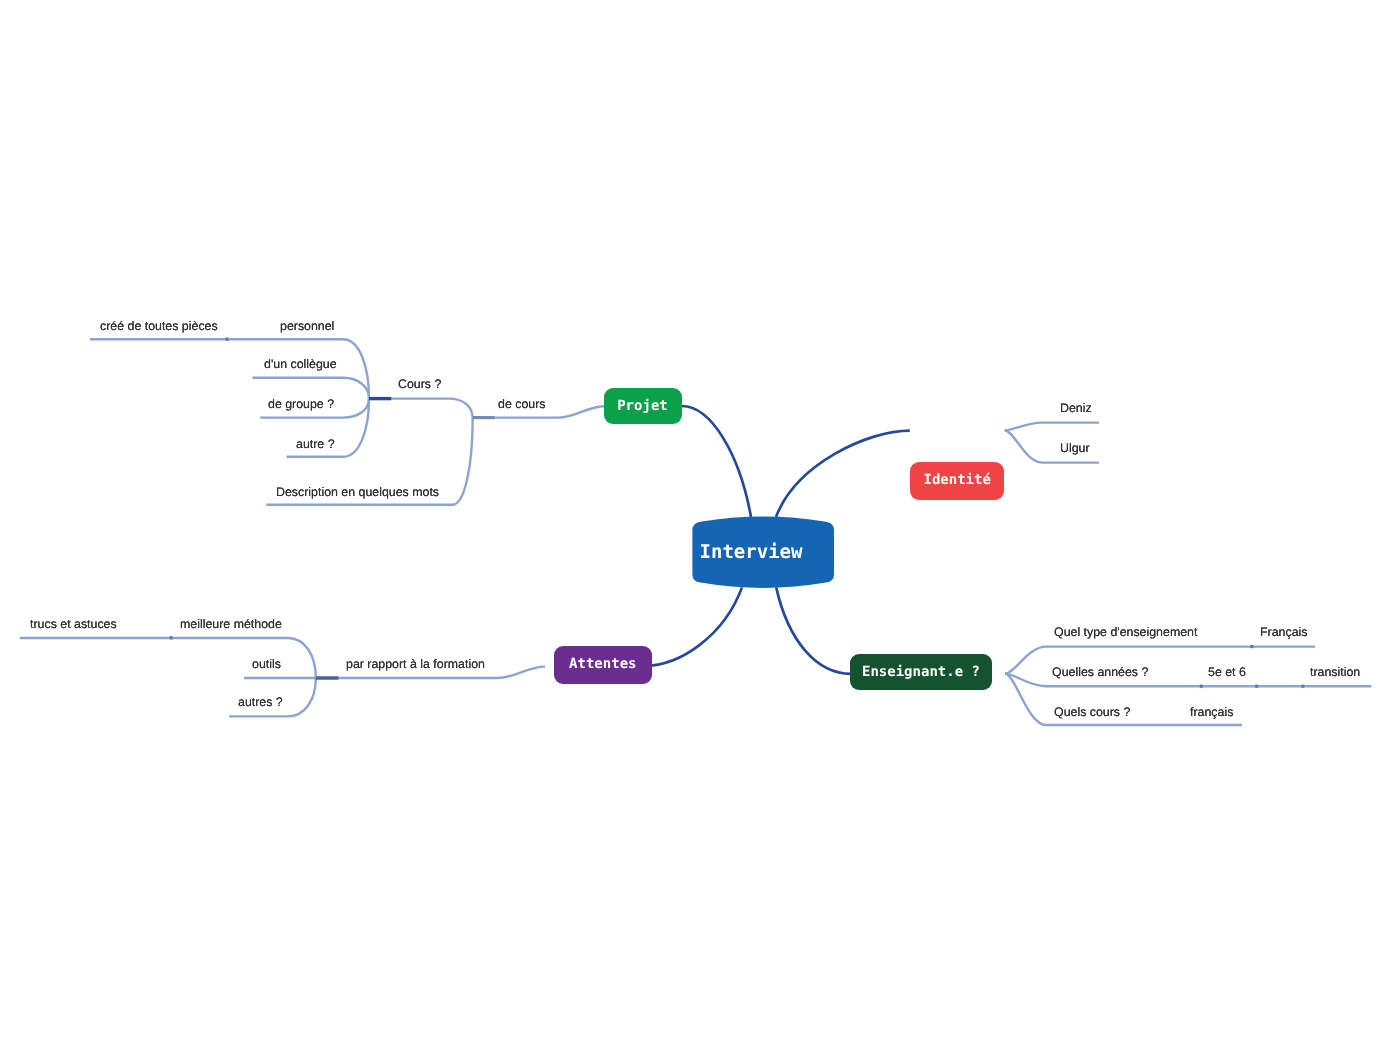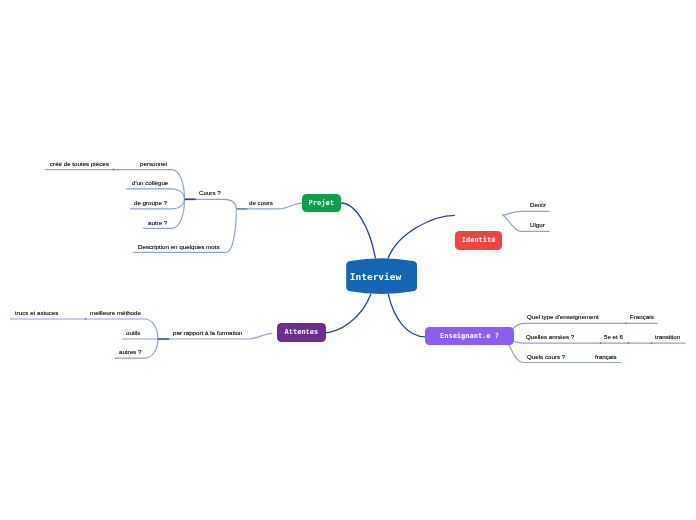--- a/index.html
+++ b/index.html
@@ -69,21 +69,21 @@
   </div>
 
   <div class="node lvl1" style="left:454.9px;top:207px;width:47.2px;height:18.7px;background:#ef4444;margin-top:24px;">
     <span>Identité</span>
   </div>
 
   <div class="node lvl1" style="left:277px;top:323.3px;width:48.8px;height:18.8px;background:#6b2d90;">
     <span>Attentes</span>
   </div>
 
-  <div class="node lvl1" style="left:425.1px;top:327.1px;width:89px;height:18.3px;background:#8b5cf6;">
+  <div class="node lvl1" style="left:425.1px;top:327.1px;width:71px;height:18.3px;background:#14532d;">
     <span>Enseignant.e ?</span>
   </div>
 
   <span class="leaf" style="left:50.4px;top:160px;">créé de toutes pièces</span>
   <span class="leaf" style="left:139.7px;top:160px;">personnel</span>
   <span class="leaf" style="left:131.5px;top:179px;">d'un collègue</span>
   <span class="leaf" style="left:134.3px;top:199px;">de groupe ?</span>
   <span class="leaf" style="left:147.9px;top:218.5px;">autre ?</span>
   <span class="leaf" style="left:137.5px;top:242.5px;">Description en quelques mots</span>
   <span class="leaf" style="left:198.7px;top:189.3px;">Cours ?</span>

